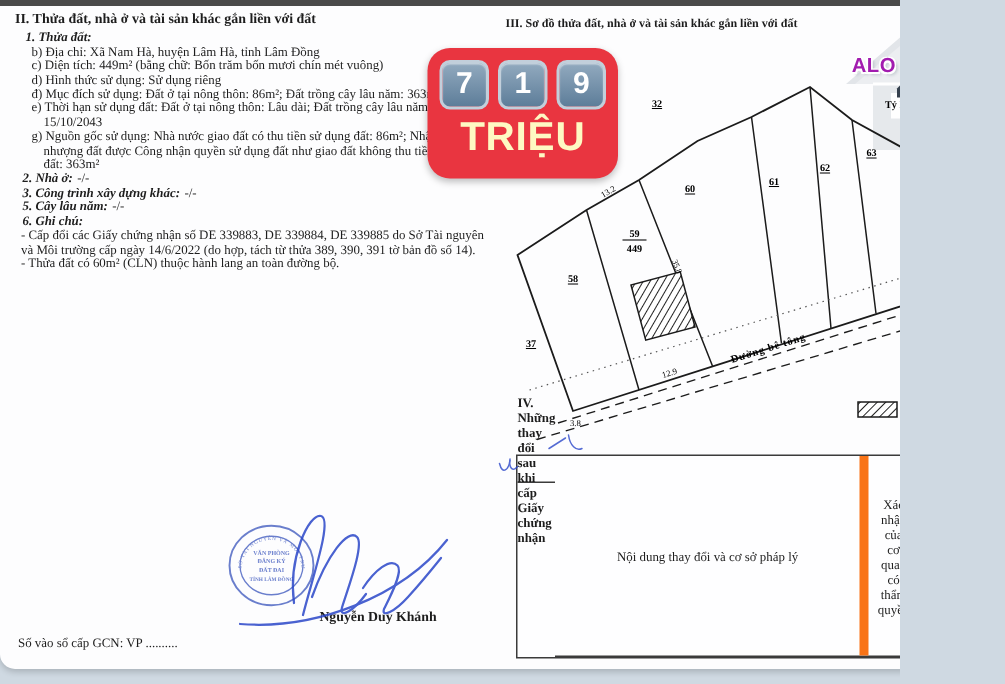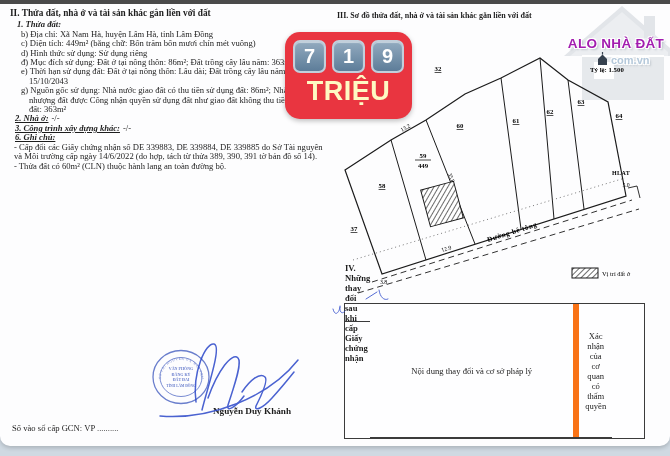--- a/index.html
+++ b/index.html
@@ -1,28 +1,28 @@
 <!DOCTYPE html>
 <html><head>
 <meta charset="utf-8">
 <style>
   html,body{margin:0;padding:0;background:#cfd9e2;}
-  #root{position:relative;width:670px;height:456px;overflow:hidden;
+  #root{position:relative;width:600px;height:456px;overflow:hidden;
         font-family:"Liberation Serif","DejaVu Serif",serif;color:#1d1d1d;}
   .paper{position:absolute;left:0;top:0;width:670px;height:446px;background:#fdfdfe;
          border-radius:0 0 10px 10px;box-shadow:0 2px 4px rgba(0,0,0,.18);}
   .topstrip{position:absolute;left:0;top:0;width:670px;height:4px;background:#4a4a4a;}
   
   .sec2{position:absolute;left:10px;top:9px;width:318px;font-size:8.6px;line-height:9.4px;}
   .s2-title{font-weight:bold;font-size:9.3px;margin-bottom:2px;}
   .s2-sub{font-weight:bold;font-style:italic;margin-left:7px;}
   .item{padding-left:19px;text-indent:-8px;}
   .item b{margin:0 6px;}
   .numrow{margin-left:5px;}
-  .nlab{font-weight:bold;font-style:italic;text-decoration:underline;}
+  .nlab{font-weight:bold;font-style:italic;}
   .nval{margin-left:3px;}
   .note{margin-left:4px;font-family:Liberation Serif, serif;}
   
   .sigblock{position:absolute;left:100px;top:304px;width:252px;text-align:center;}
   .dateline{font-size:8.2px;}
   .office{font-size:9.4px;font-weight:bold;margin-top:1px;letter-spacing:.1px;}
   .ktblock{position:absolute;left:188px;top:336px;width:122px;text-align:center;}
   .kt1{font-size:7.9px;font-weight:bold;}
   .kt2{font-size:8.7px;font-weight:bold;}
   .signer{position:absolute;left:196px;top:406px;width:112px;text-align:center;
@@ -87,20 +87,21 @@
     <div class="s2-title">II. Thửa đất, nhà ở và tài sản khác gắn liền với đất</div>
     <div class="s2-sub">1. Thửa đất:</div>
     <div class="item">b) Địa chỉ: Xã Nam Hà, huyện Lâm Hà, tỉnh Lâm Đồng</div>
     <div class="item">c) Diện tích: 449m² (bằng chữ: Bốn trăm bốn mươi chín mét vuông)</div>
     <div class="item">d) Hình thức sử dụng: Sử dụng riêng</div>
     <div class="item">đ) Mục đích sử dụng: Đất ở tại nông thôn: 86m²; Đất trồng cây lâu năm: 363m²</div>
     <div class="item">e) Thời hạn sử dụng đất: Đất ở tại nông thôn: Lâu dài; Đất trồng cây lâu năm: 15/10/2043</div>
     <div class="item">g) Nguồn gốc sử dụng: Nhà nước giao đất có thu tiền sử dụng đất: 86m²; Nhận chuyển nhượng đất được Công nhận quyền sử dụng đất như giao đất không thu tiền sử dụng đất: 363m²</div>
     <div class="numrow"><span class="nlab">2. Nhà ở:</span><span class="nval">-/-</span></div>
     <div class="numrow"><span class="nlab">3. Công trình xây dựng khác:</span><span class="nval">-/-</span></div>
+    <div class="numrow"><span class="nlab">5. Cây lâu năm:</span><span class="nval">-/-</span></div>
     <div class="numrow"><span class="nlab">6. Ghi chú:</span></div>
     <div class="note">- Cấp đổi các Giấy chứng nhận số DE 339883, DE 339884, DE 339885 do Sở Tài nguyên và Môi trường cấp ngày 14/6/2022 (do hợp, tách từ thửa 389, 390, 391 tờ bản đồ số 14).</div>
     <div class="note">- Thửa đất có 60m² (CLN) thuộc hành lang an toàn đường bộ.</div>
   </div>
 
 
   <svg class="stampsvg" width="62" height="60" viewBox="0 0 62 60">
     <ellipse cx="31" cy="29" rx="28" ry="26.5" fill="none" stroke="#4a63c2" stroke-width="1.3"></ellipse>
     <ellipse cx="31" cy="29" rx="21" ry="19.5" fill="none" stroke="#4a63c2" stroke-width=".9"></ellipse>
     <path id="ringArc" d="M 11,31 A 20,19 0 1 1 51,31" fill="none"></path>

